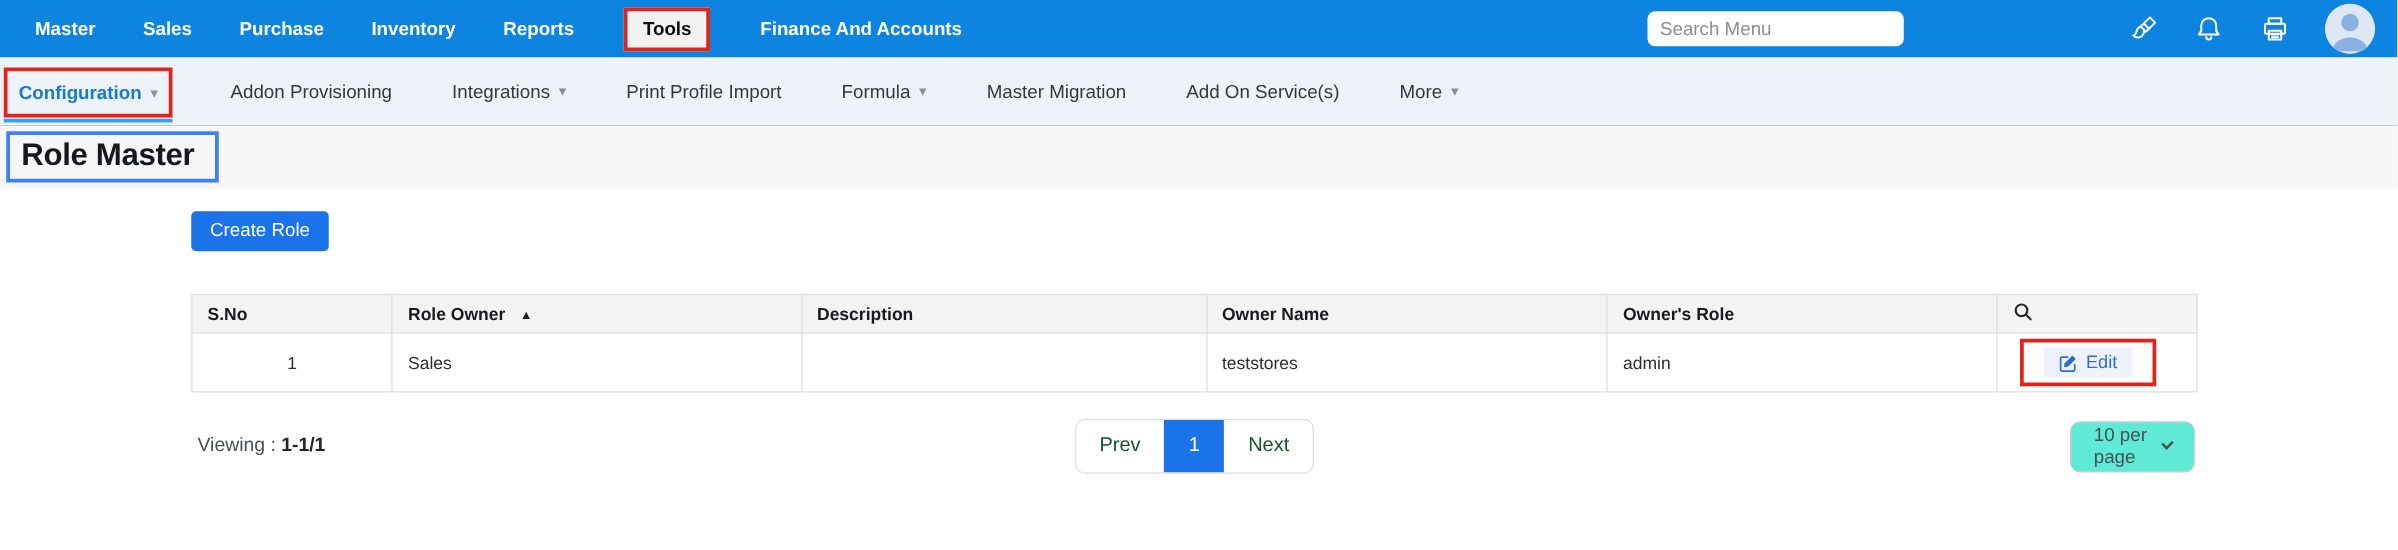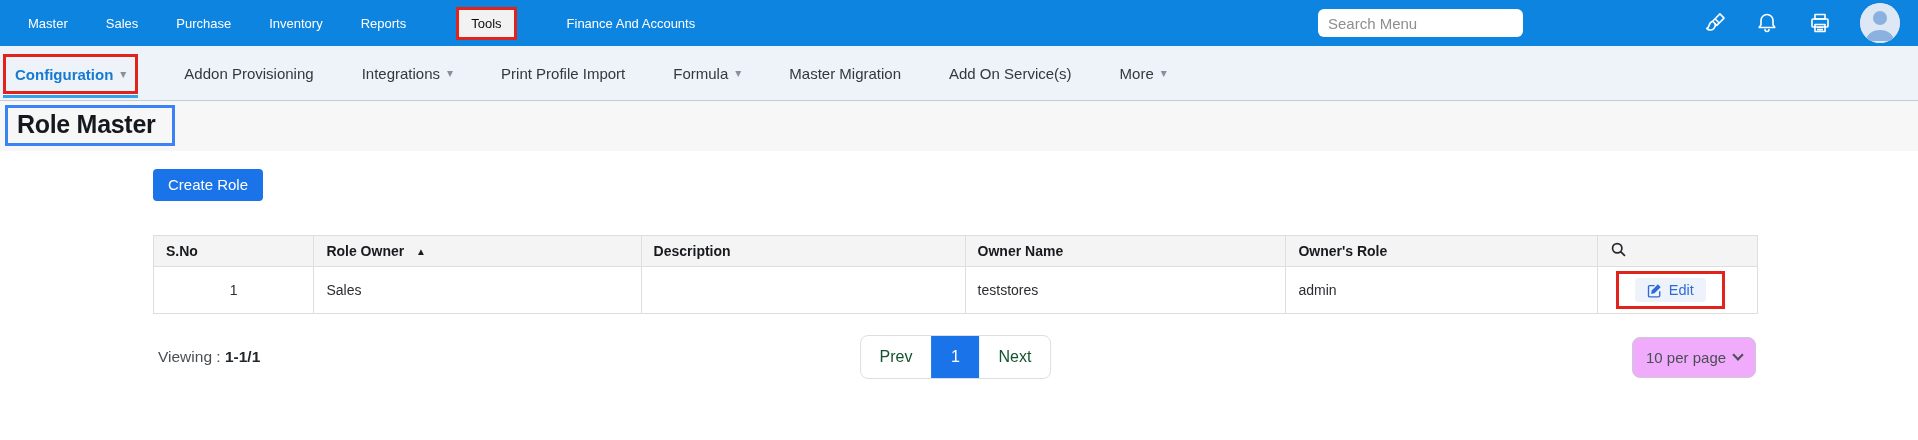--- a/index.html
+++ b/index.html
@@ -2,23 +2,23 @@
 <html><head>
 <meta charset="utf-8">
 <style>
   * { margin:0; padding:0; box-sizing:border-box; }
   html,body { width:1918px; height:440px; background:#fff;
               font-family:"Liberation Sans","DejaVu Sans",sans-serif; overflow:hidden; }
 
   
   .topbar { height:46px; background:#0e84e1; display:flex; align-items:center; }
   .topnav { display:flex; align-items:center; gap:38px; margin-left:28px; }
-  .topnav-item { color:#fff; font-size:13px; font-weight:normal; cursor:pointer; white-space:nowrap; }
+  .topnav-item { color:#fff; font-size:15px; font-weight:bold; cursor:pointer; white-space:nowrap; }
   .topnav-item.active-annot { background:#f2f2f2; color:#0b0b0b; padding:6px 12px;
-                              border:3px solid #e0241c; margin:0 12px; }
+                              border:3px solid #e0241c; margin:0 2px; }
   .topbar-right { margin-left:auto; display:flex; align-items:center; margin-right:18px; }
   .search-box { width:205px; height:28px; border:none; border-radius:6px; padding:0 10px;
                 font-size:15px; color:#7f1d1d; outline:none; background:#fff; }
   .search-box::placeholder { color:#8e8e8e; }
   .top-icons { display:flex; align-items:center; gap:27px; margin-left:178px; }
   .top-icon { width:26px; height:26px; display:flex; align-items:center; justify-content:center; cursor:pointer; }
   .avatar { width:40px; height:40px; border-radius:50%; background:#dde8f4; overflow:hidden;
             display:flex; align-items:center; justify-content:center; cursor:pointer; }
 
   
@@ -60,23 +60,23 @@
 
   
   .footer { margin-top:21px; height:44px; display:flex; align-items:center; position:relative; }
   .viewing { margin-left:5px; font-size:15.5px; color:#4a4f55; }
   .viewing b { color:#22262b; }
   .pager { position:absolute; left:50%; transform:translateX(-50%); display:flex;
            border:1px solid #dadfe5; border-radius:8px; overflow:hidden; height:44px; background:#fff; }
   .pager .pg { display:flex; align-items:center; justify-content:center; font-size:16px;
                color:#14532d; padding:0 19px; cursor:pointer; }
   .pager .pg.current { background:#1a73e8; color:#fff; width:48px; padding:0; }
-  .per-page { position:absolute; right:2px; width:124px; height:41px; border:1px solid #c7ccd1;
+  .per-page { position:absolute; right:2px; width:100px; height:41px; border:1px solid #c7ccd1;
               border-radius:8px; display:flex; align-items:center; justify-content:space-between;
-              padding:0 13px; font-size:15px; color:#4a4f55; cursor:pointer; background:#f0abfc; }
+              padding:0 18px; font-size:15px; color:#4a4f55; cursor:pointer; background:#5eead4; }
   .chev { width:8px; height:8px; border-right:2px solid #4a4f55; border-bottom:2px solid #4a4f55;
           transform:rotate(45deg); margin-top:-4px; }
 </style>
 </head>
 <body>
 
 <div class="topbar">
   <div class="topnav">
     <div class="topnav-item">Master</div>
     <div class="topnav-item">Sales</div>

